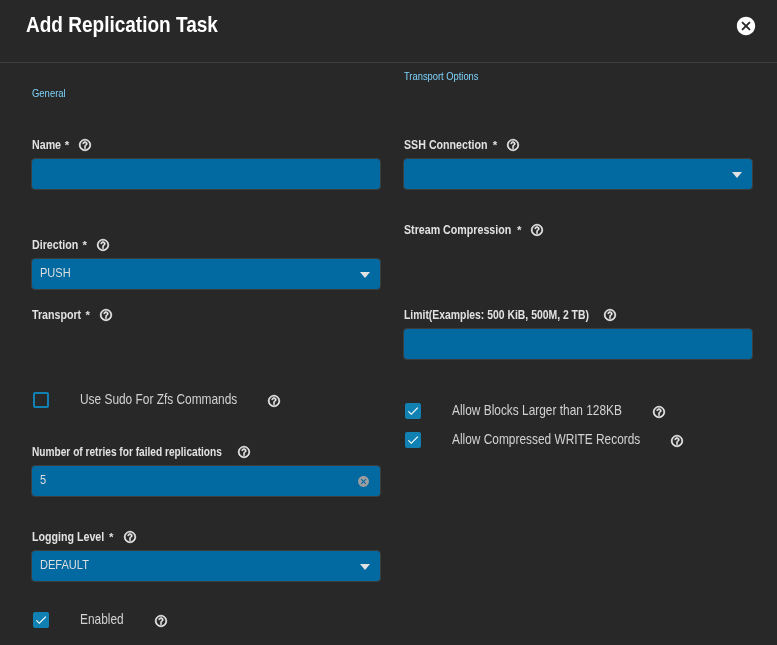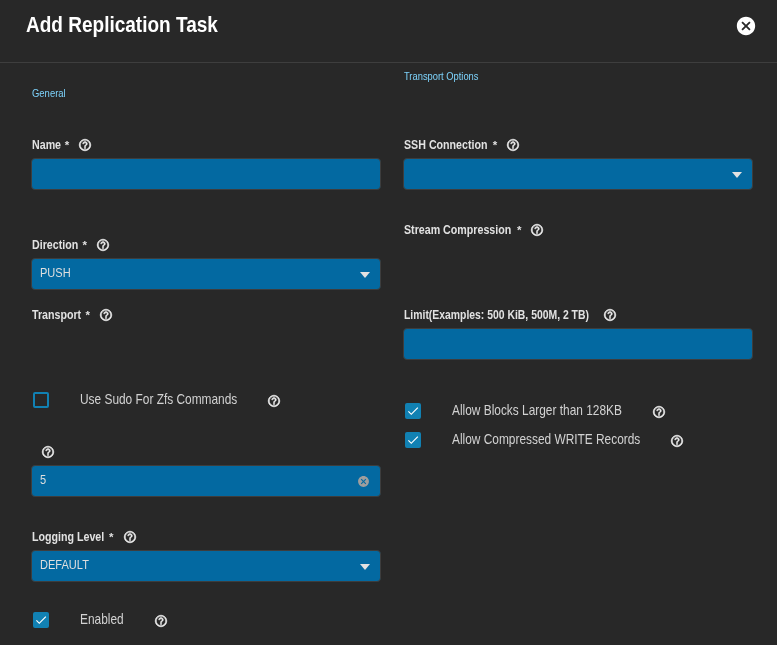--- a/index.html
+++ b/index.html
@@ -112,20 +112,21 @@
       
     </span>
     <span class="cblbl"><span class="cond" style="transform: scaleX(0.82); transform-origin: left center; margin-right: -34.5234px;">Use Sudo For Zfs Commands</span></span>
     <svg class="help" width="14" height="14" viewBox="0 0 24 24" fill="#f0f0f0">
         <path stroke="#f0f0f0" stroke-width="0.9" d="M11 18h2v-2h-2v2zm1-16C6.48 2 2 6.48 2 12s4.48 10 10 10 10-4.48 10-10S17.52 2 12 2zm0 18c-4.41 0-8-3.59-8-8s3.59-8 8-8 8 3.59 8 8-3.59 8-8 8zm0-14c-2.21 0-4 1.79-4 4h2c0-1.1.9-2 2-2s2 .9 2 2c0 2-3 1.75-3 5h2c0-2.25 3-2.5 3-5 0-2.21-1.79-4-4-4z"></path>
       </svg>
   </div>
 
   <div class="field" style="top:445px">
     <div class="lblrow">
+      <span class="lbl"><span class="cond" style="transform: scaleX(0.78); transform-origin: left center; margin-right: -47.3791px;">Number of retries for failed replications</span></span>
       <svg class="help" width="14" height="14" viewBox="0 0 24 24" fill="#f0f0f0">
           <path stroke="#f0f0f0" stroke-width="0.9" d="M11 18h2v-2h-2v2zm1-16C6.48 2 2 6.48 2 12s4.48 10 10 10 10-4.48 10-10S17.52 2 12 2zm0 18c-4.41 0-8-3.59-8-8s3.59-8 8-8 8 3.59 8 8-3.59 8-8 8zm0-14c-2.21 0-4 1.79-4 4h2c0-1.1.9-2 2-2s2 .9 2 2c0 2-3 1.75-3 5h2c0-2.25 3-2.5 3-5 0-2.21-1.79-4-4-4z"></path>
         </svg>
     </div>
     <div class="box">
       <span class="val"><span class="cond" style="transform: scaleX(0.85); transform-origin: left center; margin-right: -1.08516px;">5</span></span>
       <svg class="clear" width="13" height="13" viewBox="0 0 24 24" fill="#9e9e9e">
           <path d="M12 2C6.47 2 2 6.47 2 12s4.47 10 10 10 10-4.47 10-10S17.53 2 12 2zm5 13.59L15.59 17 12 13.41 8.41 17 7 15.59 10.59 12 7 8.41 8.41 7 12 10.59 15.59 7 17 8.41 13.41 12 17 15.59z"></path>
         </svg>
     </div>

